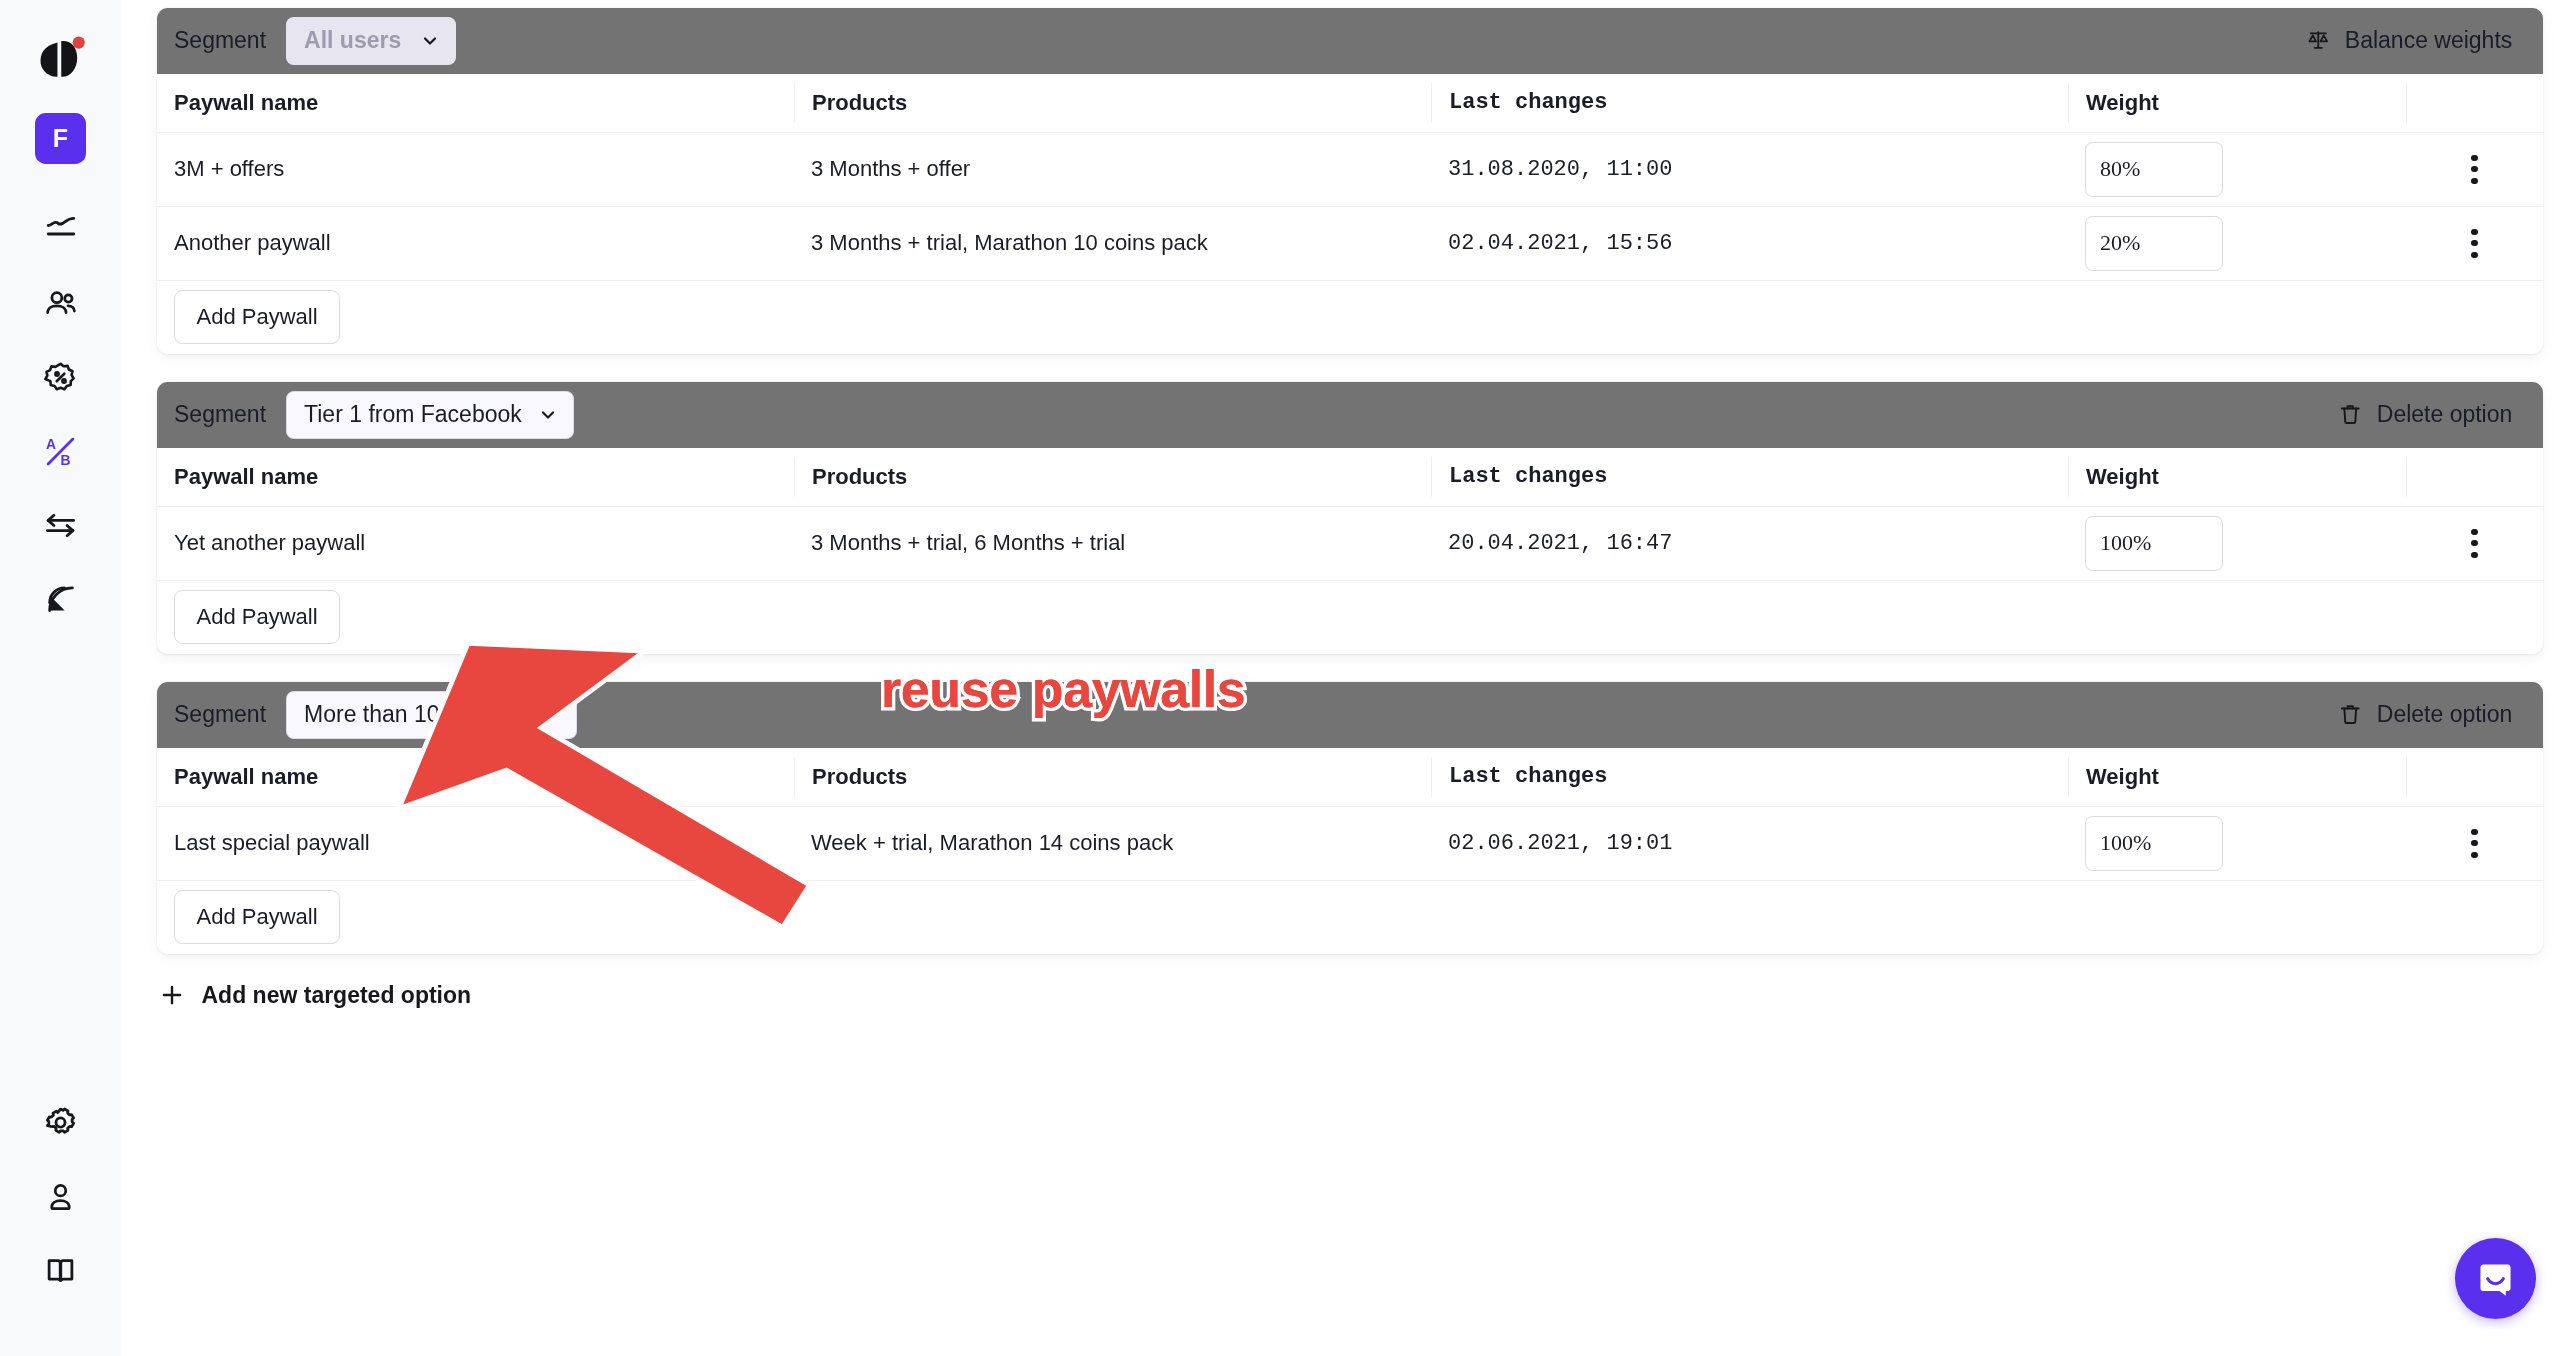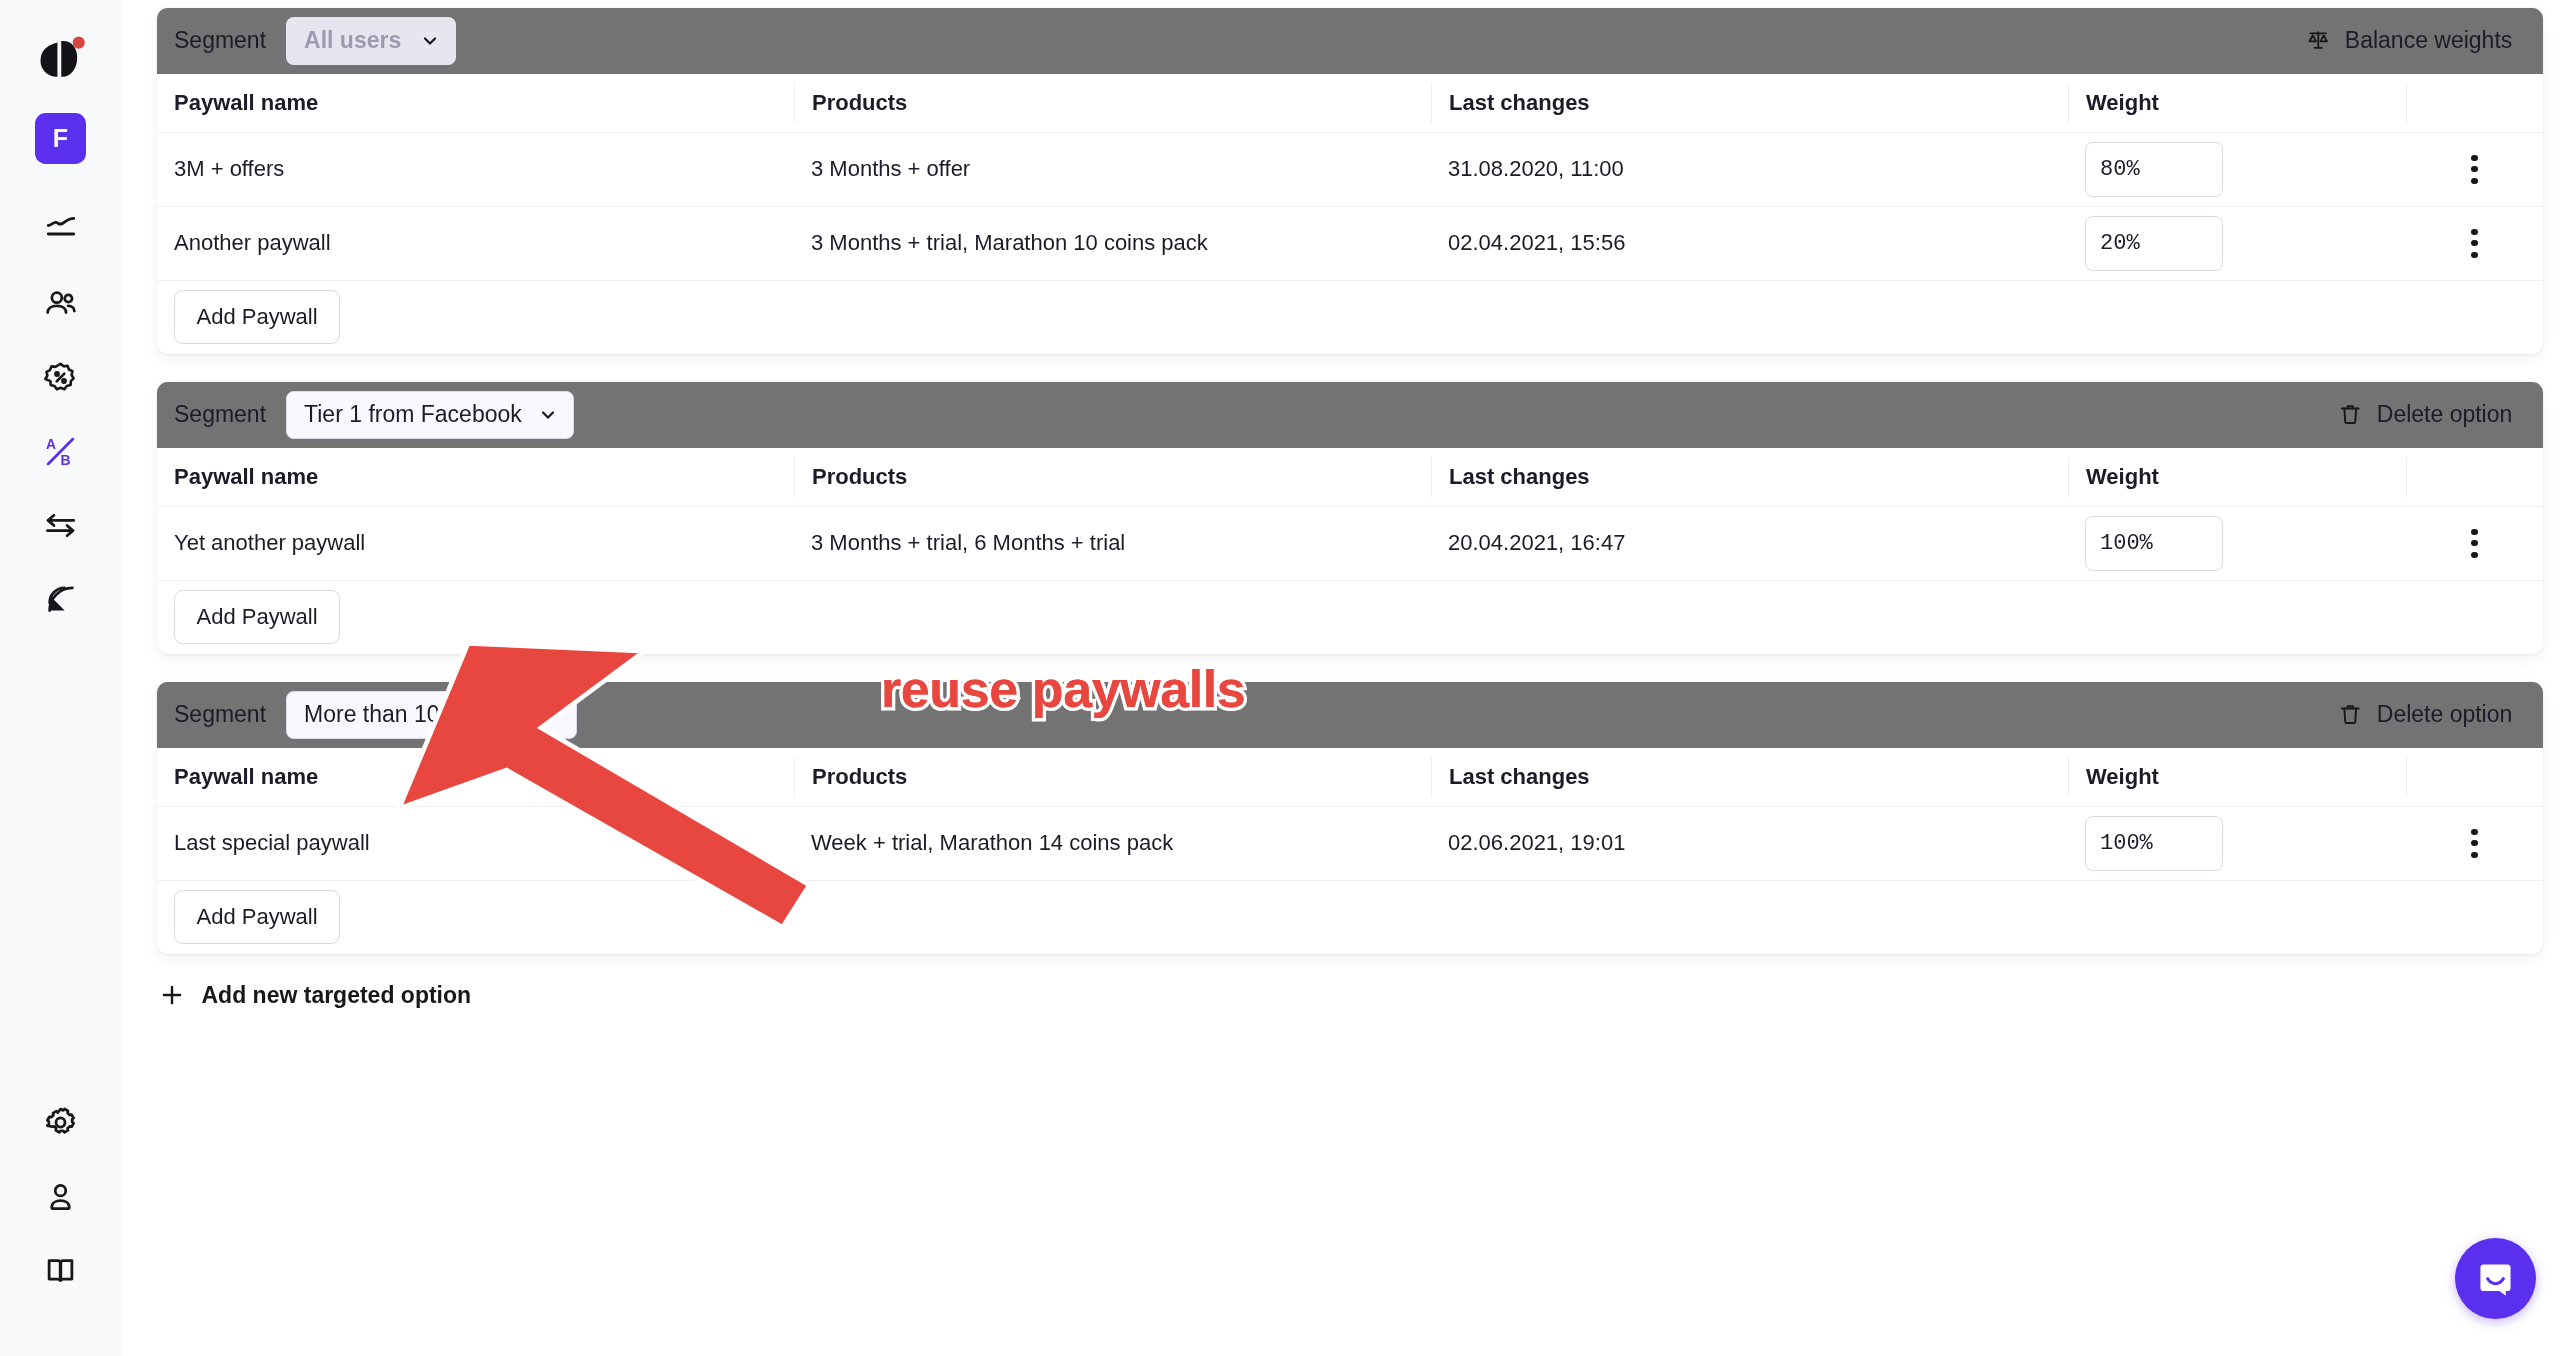--- a/index.html
+++ b/index.html
@@ -97,36 +97,36 @@
   .tbl { width: 100%; }
   .tr {
     display: flex; align-items: center;
     border-top: 0.8px solid #EFEFF3;
   }
   .tr.head { border-top: none; height: 58px; }
   .tr.row  { height: 74px; }
   .tr.addrow { height: 74px; }
   .c-name   { width: 637px; padding-left: 17px; }
   .c-prod   { width: 637px; padding-left: 17px; }
-  .c-date   { width: 637px; padding-left: 17px; }
+  .c-date   { width: 637px; padding-left: 17px; font-family: Liberation Mono, monospace; }
   .c-weight { width: 338px; padding-left: 17px; }
   .c-act    { flex: 1 1 auto; display: flex; align-items: center; justify-content: center; }
   .tr.head .c-prod, .tr.head .c-date, .tr.head .c-weight, .tr.head .c-act {
     border-left: 0.8px solid #EFEFF3;
     height: 40px; display: flex; align-items: center;
   }
   .tr.head .c-act { justify-content: flex-start; }
   .th { font-size: 22px; font-weight: 700; color: #1C1C28; white-space: nowrap; }
   .td { font-size: 22px; color: #1C1C28; white-space: nowrap; }
   .weight-input {
     width: 138px; height: 55px;
     border: 0.8px solid #D9D9E0; border-radius: 7.7px;
     background: #fff;
     font-size: 22px; color: #1C1C28;
-    font-family: Liberation Mono, monospace;
+    font-family: Liberation Serif, serif;
     padding: 0 14px;
   }
   .kebab {
     width: 41px; height: 41px;
     display: flex; flex-direction: column; align-items: center; justify-content: center; gap: 5.4px;
   }
   .kebab i { width: 6.1px; height: 6.1px; border-radius: 50%; background: #17171C; display: block; }
   .btn-add {
     height: 54px; padding: 0 21.5px;
     border: 0.8px solid #D9D9E0; border-radius: 8.4px;

